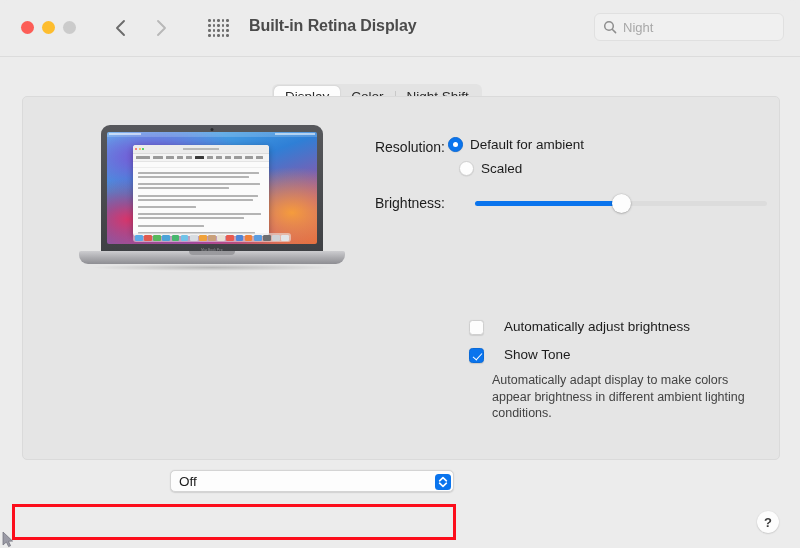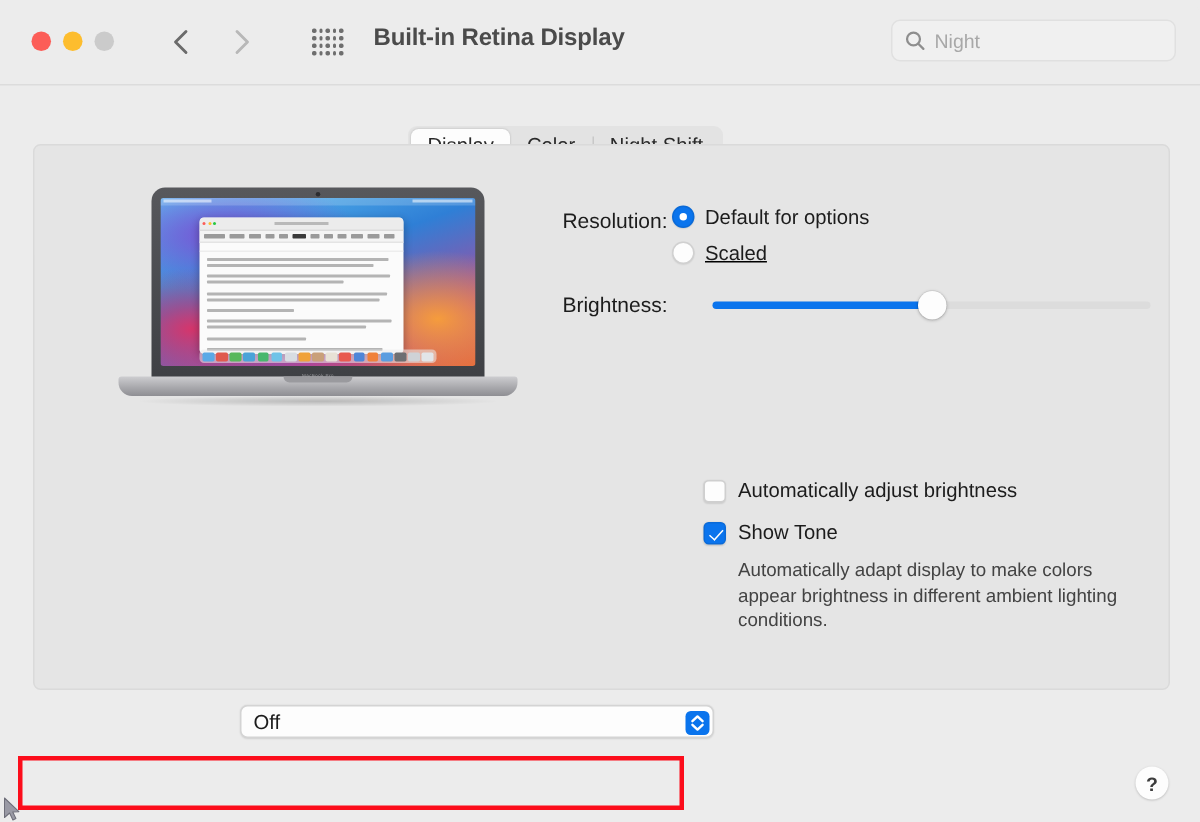--- a/index.html
+++ b/index.html
@@ -345,21 +345,21 @@
   .radio.off {
     background: #fdfdfd;
     border: 1px solid #d0d0d0;
     box-shadow: 0 0.5px 1px rgba(0,0,0,0.10);
   }
   .radio-label {
     font-size: 13.5px;
     color: #1c1c1c;
   }
   .rr-default { left: 425px; top: 40px; }
-  .rr-scaled  { left: 425px; top: 64px; text-decoration: underline; }
+  .rr-scaled  { left: 436px; top: 64px; }
 
   .slider {
     position: absolute;
     left: 452px; top: 104px;
     width: 292px; height: 5px;
   }
   .slider .track {
     position: absolute;
     left: 0; top: 0;
     width: 100%; height: 5px;
@@ -381,21 +381,21 @@
     margin-left: -9.5px;
     border-radius: 50%;
     background: #fdfdfd;
     box-shadow: 0 0.5px 2.2px rgba(0,0,0,0.30), 0 0 0 0.5px rgba(0,0,0,0.06);
   }
 
   .check-row {
     position: absolute;
     display: flex;
     align-items: flex-start;
-    gap: 8px;
+    gap: 20px;
     text-align: right;
   }
   .checkbox {
     width: 15px; height: 15px;
     border-radius: 3.5px;
     box-sizing: border-box;
     flex: none;
     position: relative;
     margin-top: 1px;
   }
@@ -439,22 +439,22 @@
   .airplay-label {
     position: absolute;
     left: 22px; top: 475px;
     width: 120px;
     text-align: right;
     font-size: 13.5px;
     color: #1c1c1c;
   }
   .popup {
     position: absolute;
-    left: 160px; top: 470px;
-    width: 316px; height: 22px;
+    left: 170px; top: 470px;
+    width: 284px; height: 22px;
     background: #fdfdfd;
     border: 1px solid #d4d4d4;
     border-radius: 5px;
     box-shadow: 0 0.5px 1.2px rgba(0,0,0,0.12);
     display: flex;
     align-items: center;
     box-sizing: border-box;
   }
   .popup .pvalue {
     font-size: 13.5px;
@@ -660,21 +660,21 @@
       </div>
       <div class="shadow"></div>
     </div>
 
     <div class="controls">
 
       <div class="rowlabel lbl-res">Resolution:</div>
 
       <div class="radio-row rr-default">
         <span class="radio on"></span>
-        <span class="radio-label">Default for options</span>
+        <span class="radio-label">Default for ambient</span>
       </div>
 
       <div class="radio-row rr-scaled">
         <span class="radio off"></span>
         <span class="radio-label">Scaled</span>
       </div>
 
       <div class="rowlabel lbl-bri">Brightness:</div>
 
       <div class="slider">

